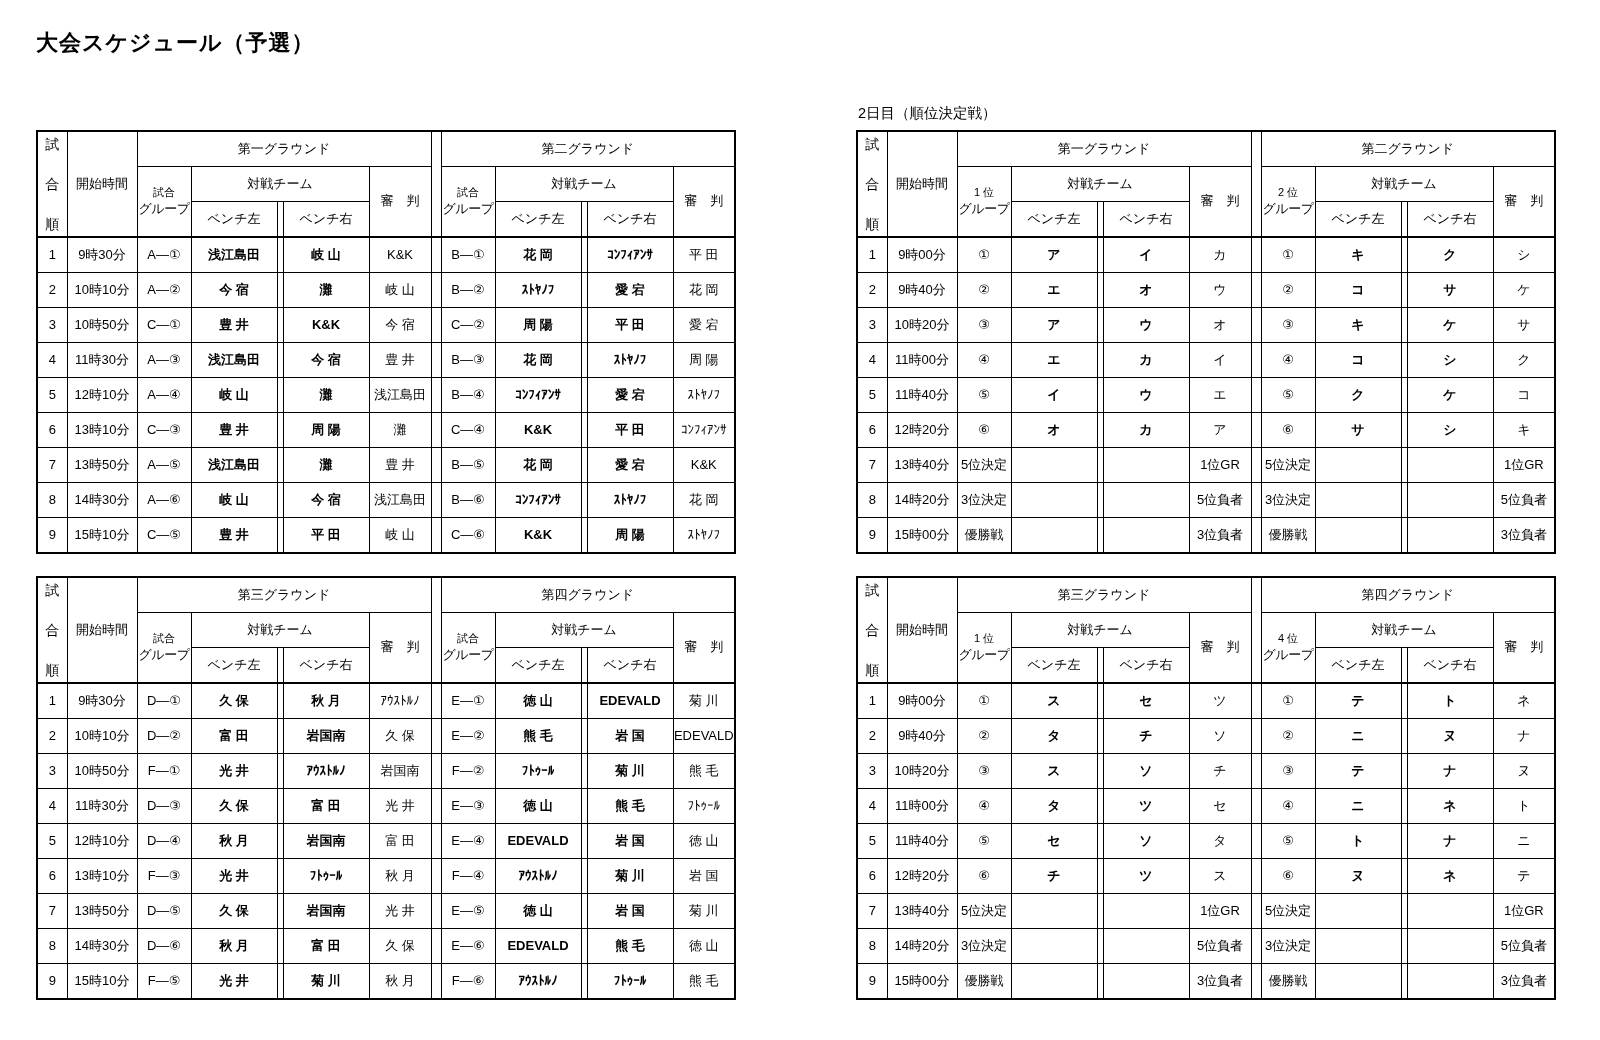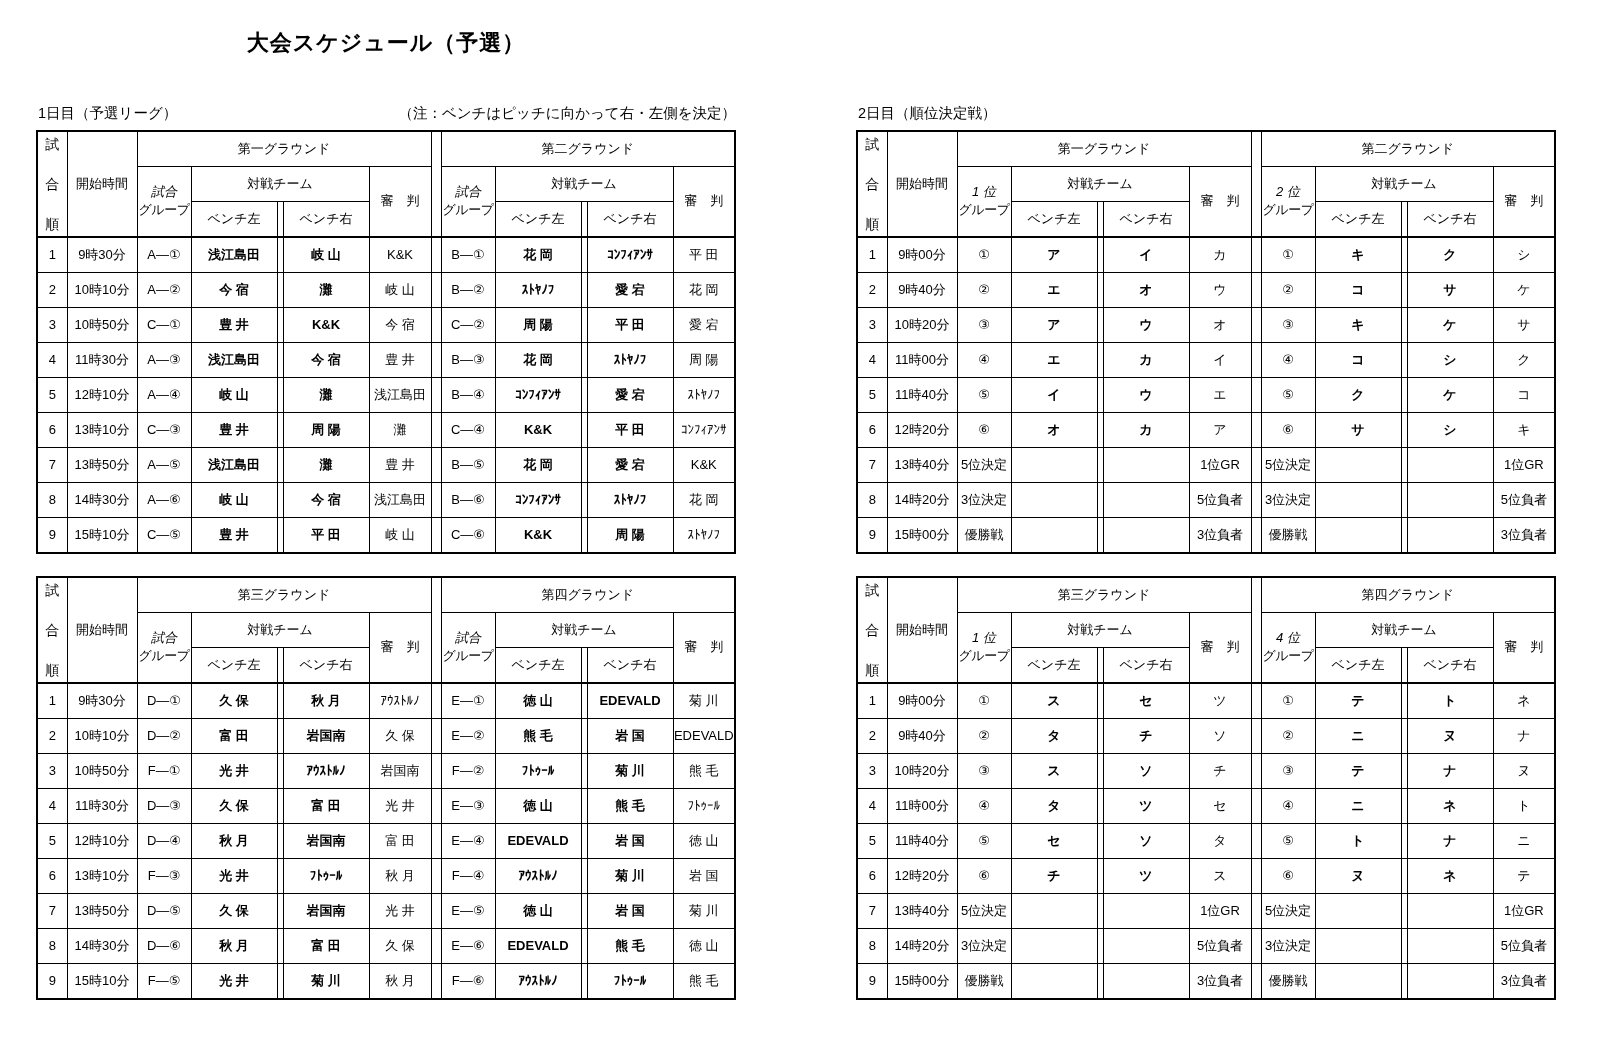--- a/index.html
+++ b/index.html
@@ -1,59 +1,55 @@
 <!DOCTYPE html>
 <html><head>
 <meta charset="utf-8">
 <style>
   html,body{margin:0;padding:0;background:#fff;}
   .sheet{position:relative;width:1600px;height:1040px;background:#ffffff;overflow:hidden;
          font-family:"Liberation Sans","DejaVu Sans",sans-serif;color:#000;}
   .col{position:absolute;top:0;width:700px;height:1040px;}
   .col-left{left:36px;}
   .col-right{left:856px;}
-  .title{position:absolute;top:28px;left:0;width:100%;text-align:center;
+  .title{position:absolute;top:28px;left:0;width:100%;
          font-size:22px;font-weight:bold;letter-spacing:1px;}
   .subrow{position:absolute;top:104px;left:2px;width:698px;display:flex;
           justify-content:space-between;font-size:14.5px;}
   .tbl{position:absolute;left:0;width:700px;border-collapse:collapse;border:2.5px solid #000;
        table-layout:fixed;background:#fff;}
   .t-top{top:130px;}
   .t-bottom{top:576px;}
   .tbl td{border:1px solid #000;height:34px;padding:0;text-align:center;vertical-align:middle;
           overflow:hidden;font-size:13px;line-height:1.15;white-space:nowrap;}
   .hb{border-bottom:2px solid #000 !important;}
   .dr{border-top:1px dashed #000;border-bottom:1px dashed #000;}
   .vstack{display:flex;flex-direction:column;align-items:center;justify-content:space-between;
           height:96px;padding:3px 0;font-size:14px;}
   .gname{font-size:14px;}
-  .slot-top{font-size:13px;margin-bottom:3px;font-style:italic;}
+  .slot-top{font-size:11px;margin-bottom:3px;}
   .slot-sub{font-size:13px;letter-spacing:-0.5px;}
   .bch{font-size:13px;}
   .no{font-size:15px;}
   .time{font-size:12.5px;}
   .grp{font-size:12.5px;}
   .small{font-size:11.5px;}
   .bench{font-weight:bold;font-size:13.5px;}
   .ref{font-size:12px;}
   .refd{font-size:12.5px;}
   .ta-top{vertical-align:top;padding-top:2px;}
   .bsp,.gsp{border-left:1px solid #000;border-right:1px solid #000;}
 </style>
 </head>
 <body>
 
 <div class="sheet">
 
   <div class="col col-left">
     <div class="title">大会スケジュール（予選）</div>
-    <div class="subrow">
-      <span>1日目（予選リーグ）</span>
-      <span>（注：ベンチはピッチに向かって右・左側を決定）</span>
-    </div>
     <table class="tbl t-top">
         <colgroup>
           <col style="width:30px">
           <col style="width:70px">
           <col style="width:54px">
           <col style="width:86px">
           <col style="width:6px">
           <col style="width:86px">
           <col style="width:62px">
           <col style="width:10px">

